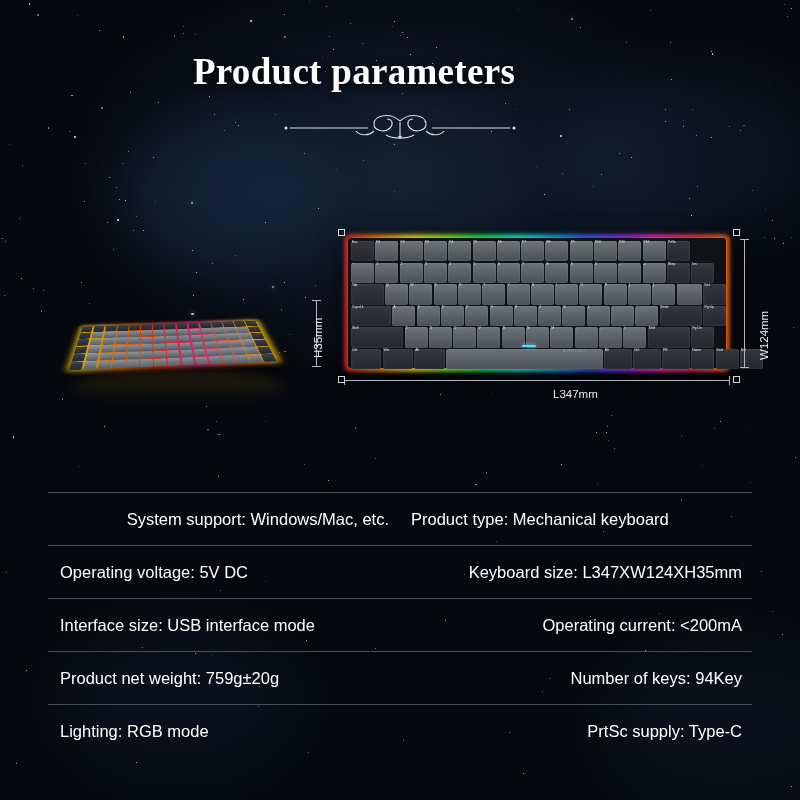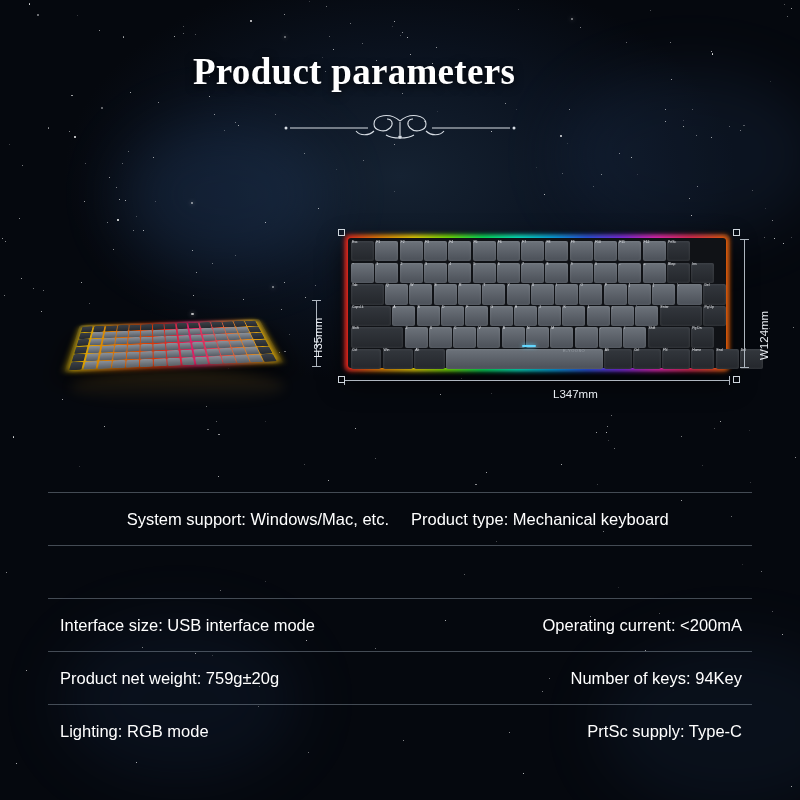--- a/index.html
+++ b/index.html
@@ -851,20 +851,22 @@
   <div class="corner" style="left:733px; top:229px;"></div>
   <div class="corner" style="left:338px; top:376px;"></div>
   <div class="corner" style="left:733px; top:376px;"></div>
 
   <div class="specs" id="specs">
       <div class="spec-row">
         <div class="spec-cell right">System support: Windows/Mac, etc.</div>
         <div class="spec-cell left">Product type: Mechanical keyboard</div>
       </div>
       <div class="spec-row">
+        <div class="spec-cell left">Operating voltage: 5V DC</div>
+        <div class="spec-cell right">Keyboard size: L347XW124XH35mm</div>
       </div>
       <div class="spec-row">
         <div class="spec-cell left">Interface size: USB interface mode</div>
         <div class="spec-cell right">Operating current: &lt;200mA</div>
       </div>
       <div class="spec-row">
         <div class="spec-cell left">Product net weight: 759g±20g</div>
         <div class="spec-cell right">Number of keys: 94Key</div>
       </div>
       <div class="spec-row">

